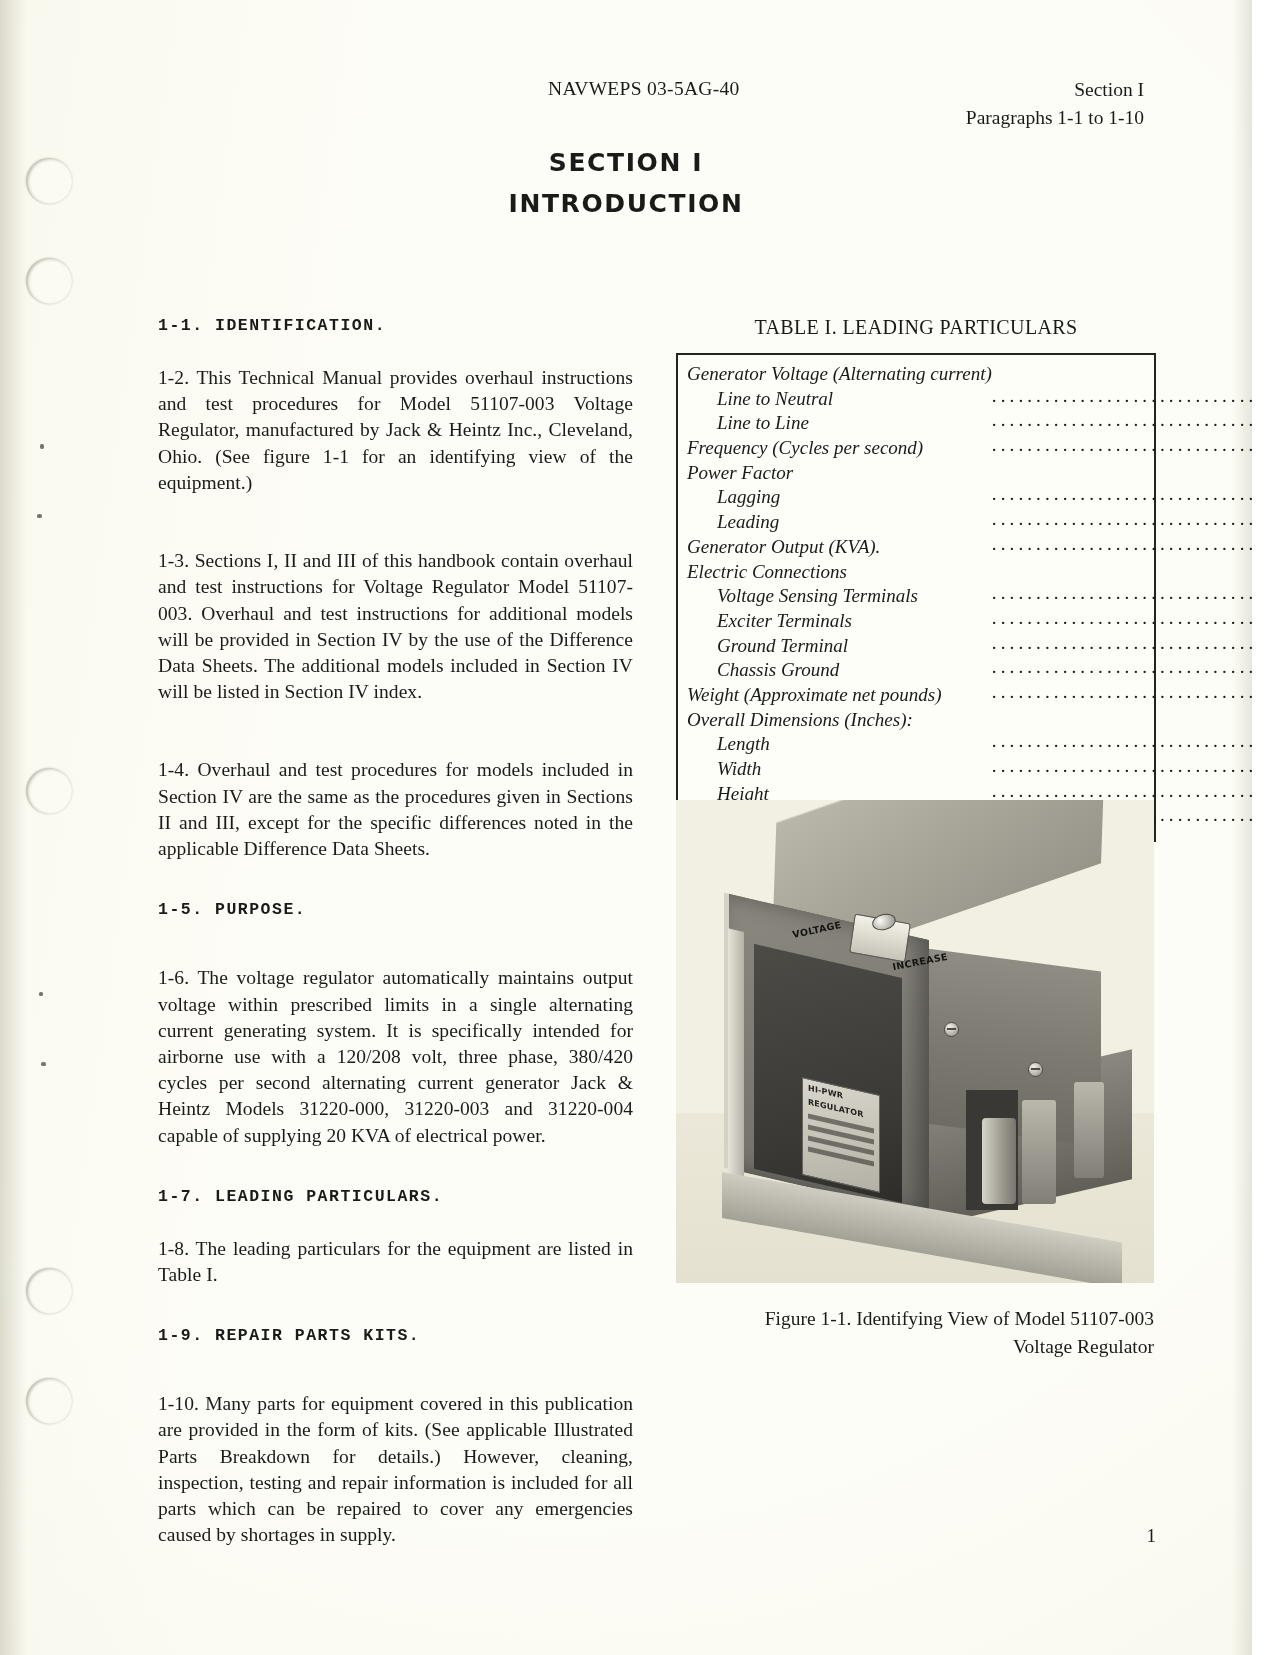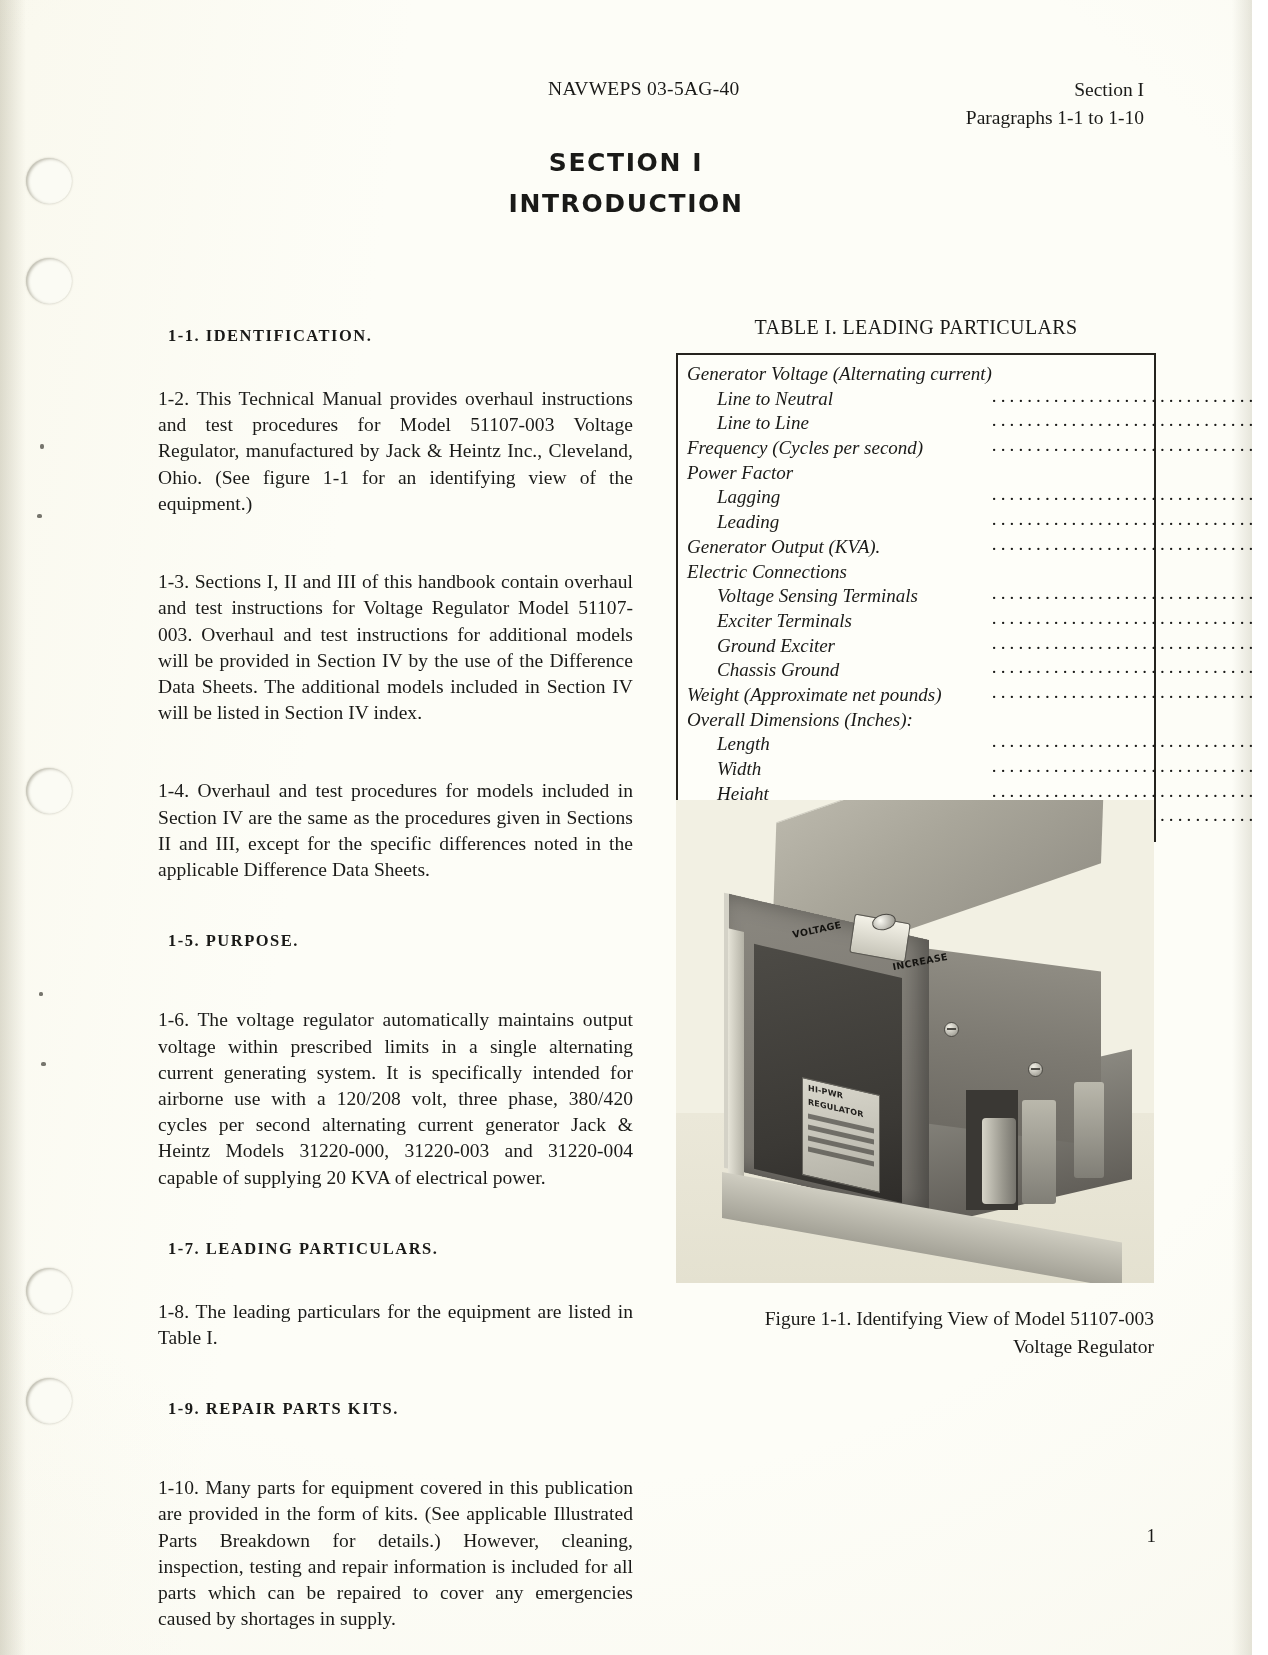--- a/index.html
+++ b/index.html
@@ -99,25 +99,25 @@
     width: 475px;
   }
   .col-right {
     position: absolute;
     left: 676px;
     top: 316px;
     width: 480px;
   }
 
   h3.para-head {
-    font-family: Liberation Serif, serif;
+    font-family: Liberation Mono, monospace;
     font-weight: bold;
     font-size: 16.5px;
     letter-spacing: 1.5px;
-    margin: 10px;
+    margin: 0;
   }
   .gap-a { height: 30px; }
   .gap-b { height: 46px; }
   .gap-c { height: 38px; }
   .gap-d { height: 52px; }
 
   p.body {
     margin: 0;
     font-size: 19.5px;
     line-height: 1.345;
@@ -434,21 +434,21 @@
                 <span>......................................................................</span>
               </td>
             </tr>
             <tr>
               <td class="lbl ind">Exciter Terminals</td>
               <td class="dots">
                 <span>......................................................................</span>
               </td>
             </tr>
             <tr>
-              <td class="lbl ind">Ground Exciter</td>
+              <td class="lbl ind">Ground Terminal</td>
               <td class="dots">
                 <span>......................................................................</span>
               </td>
             </tr>
             <tr>
               <td class="lbl ind">Chassis Ground</td>
               <td class="dots">
                 <span>......................................................................</span>
               </td>
             </tr>

